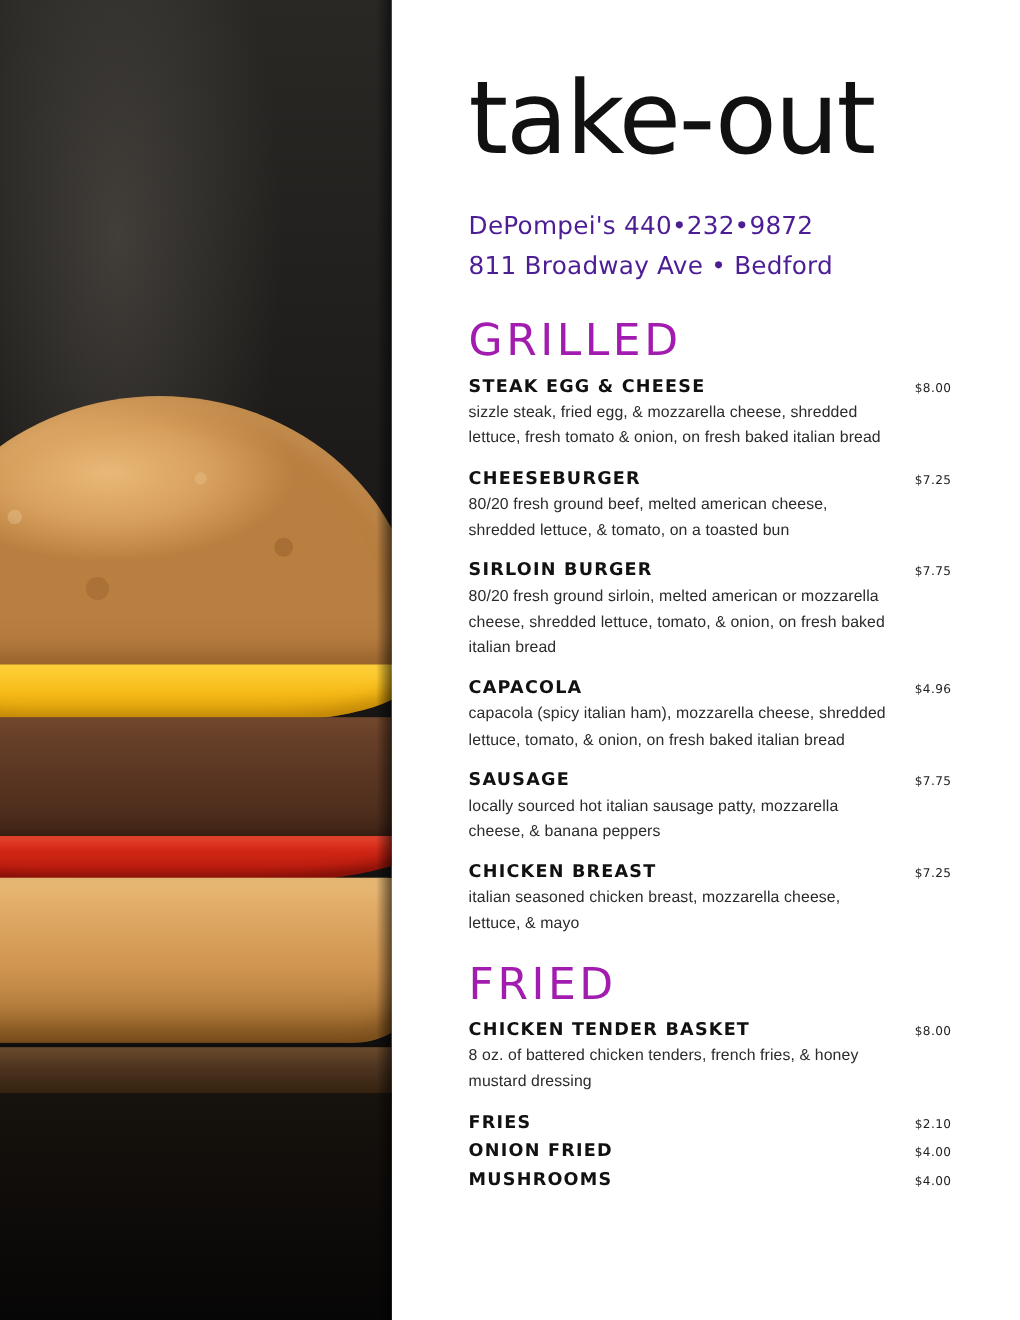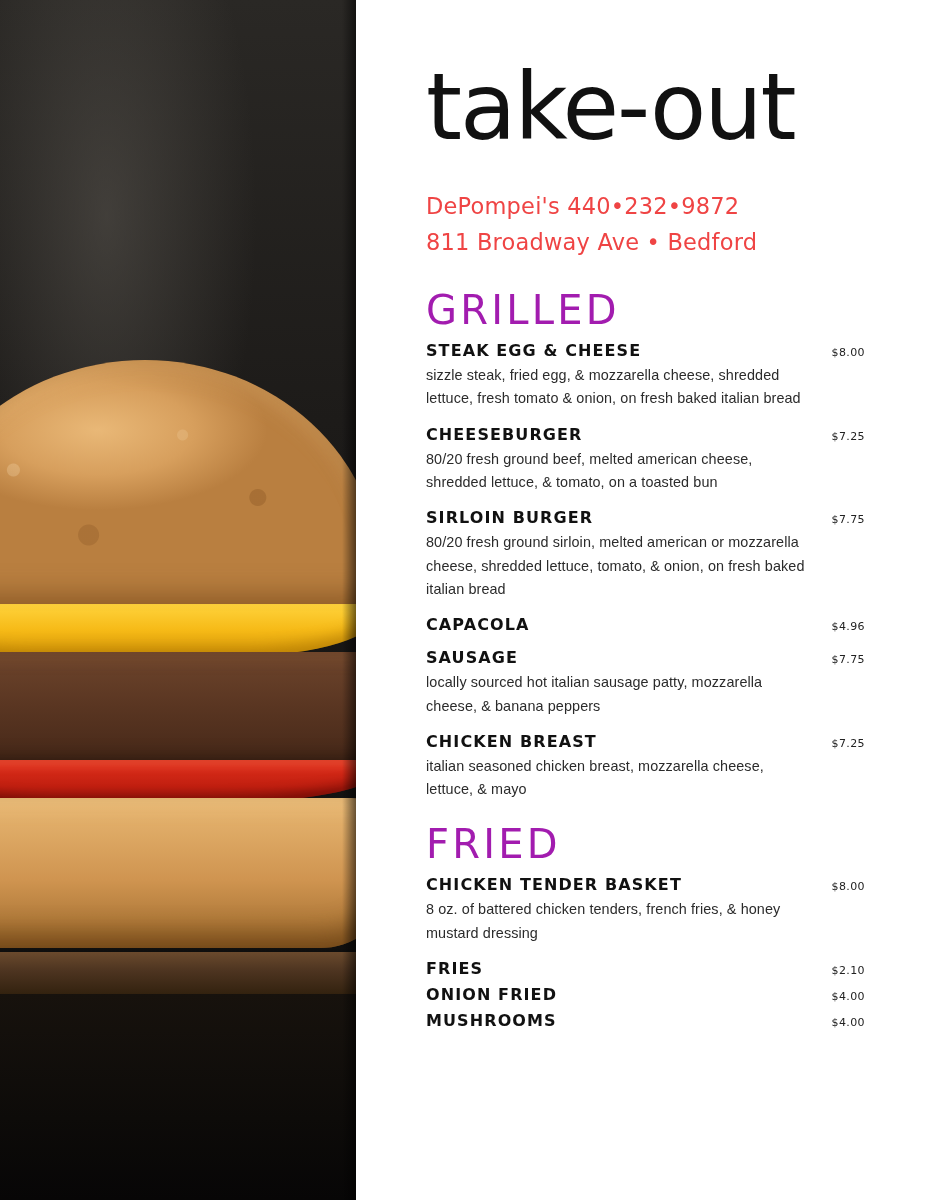--- a/index.html
+++ b/index.html
@@ -136,21 +136,21 @@
     line-height: 1.0;
     letter-spacing: -2px;
     font-weight: 400;
     color: #111111;
     margin: 0 0 34px 0;
     font-family: "DejaVu Sans", sans-serif;
   }
   .contact-line {
     font-size: 22.5px;
     letter-spacing: 0.2px;
-    color: #ef4444;
+    color: #4c1d95;
     line-height: 1.62;
     font-family: "DejaVu Sans", sans-serif;
     white-space: nowrap;
   }
   .section-head {
     font-size: 40px;
     letter-spacing: 3.2px;
     color: #a21caf;
     font-weight: 400;
     margin: 26px 0 8px 0;
@@ -243,20 +243,21 @@
         <span class="item-price">$7.75</span>
       </div>
       <div class="item-desc wide">80/20 fresh ground sirloin, melted american or mozzarella cheese, shredded lettuce, tomato, &amp; onion, on fresh baked italian bread</div>
     </div>
 
     <div class="item">
       <div class="item-row">
         <span class="item-name">CAPACOLA</span>
         <span class="item-price">$4.96</span>
       </div>
+      <div class="item-desc wide">capacola (spicy italian ham), mozzarella cheese, shredded lettuce, tomato, &amp; onion, on fresh baked italian bread</div>
     </div>
 
     <div class="item">
       <div class="item-row">
         <span class="item-name">SAUSAGE</span>
         <span class="item-price">$7.75</span>
       </div>
       <div class="item-desc">locally sourced hot italian sausage patty, mozzarella cheese, &amp; banana peppers</div>
     </div>
 

